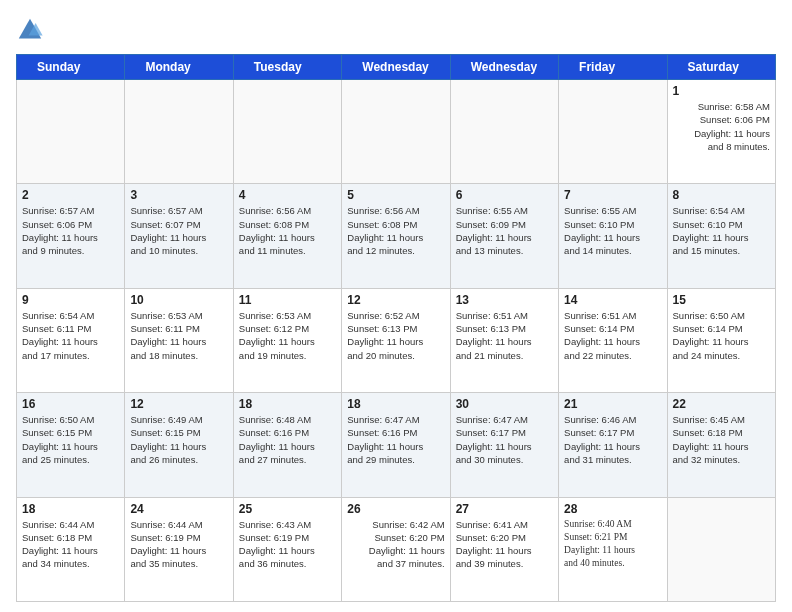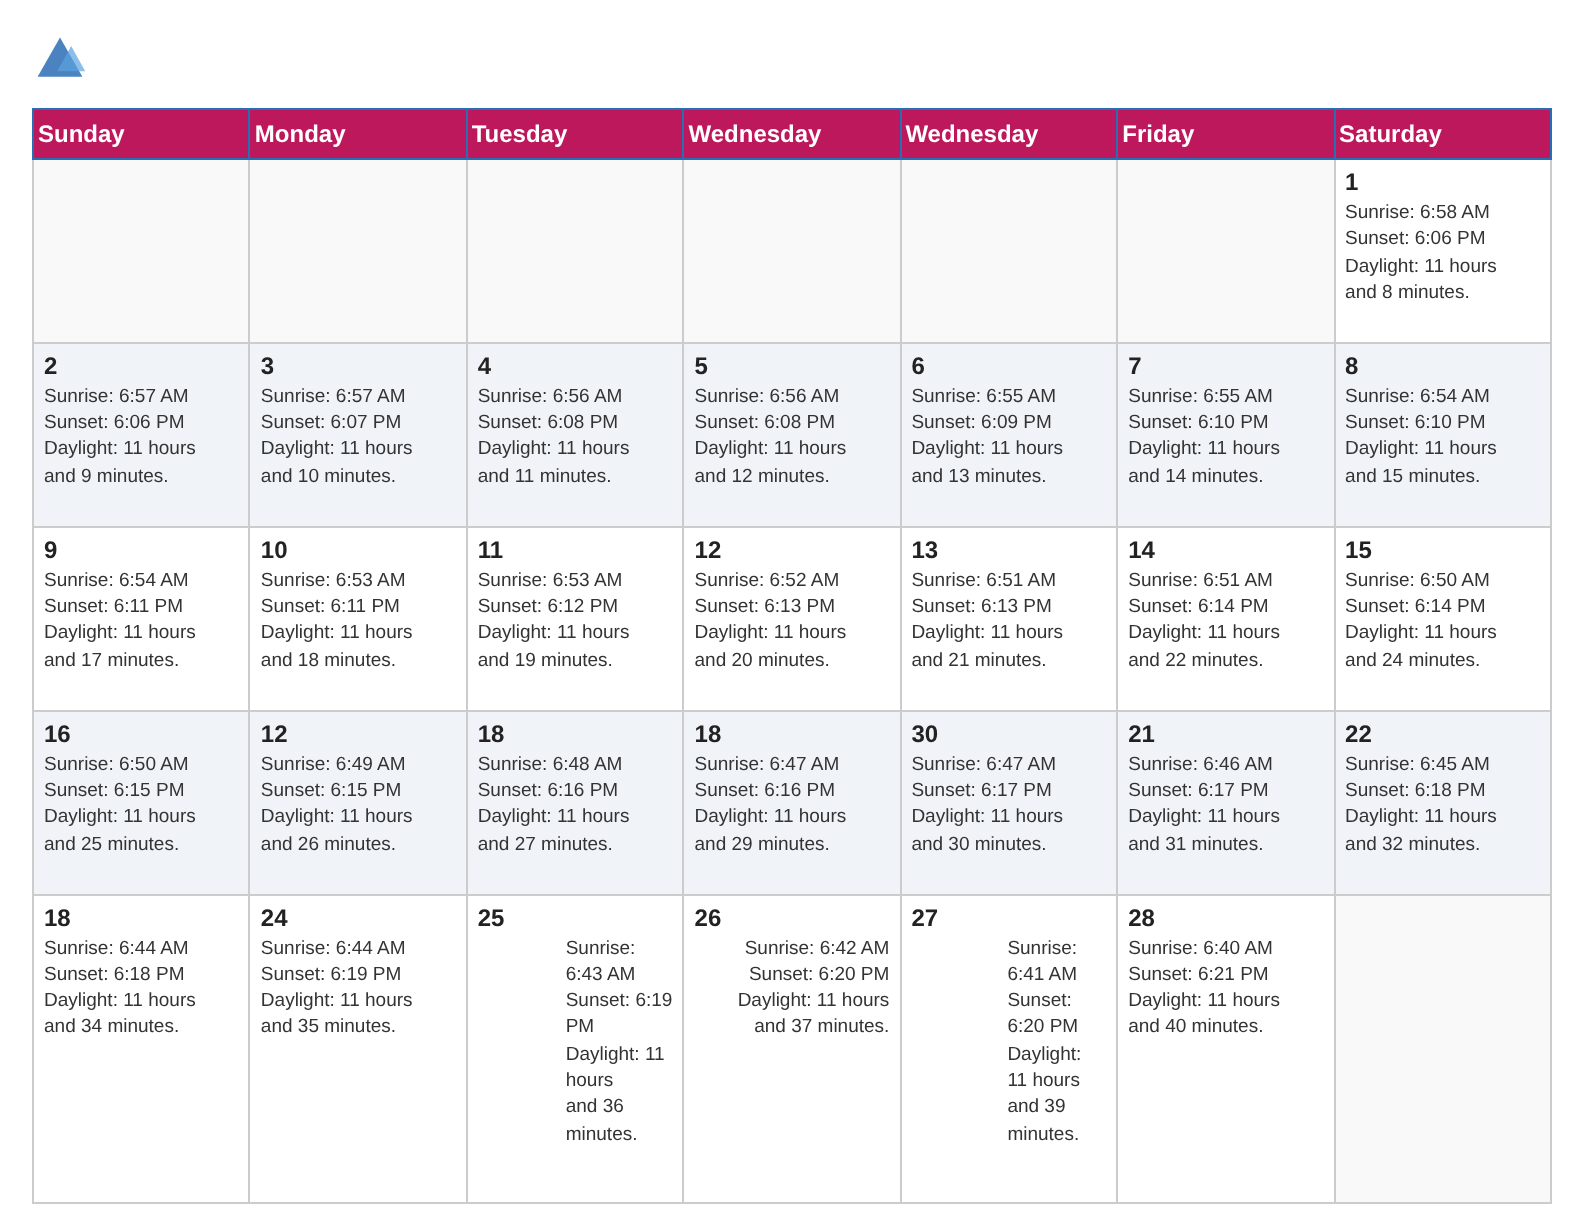--- a/index.html
+++ b/index.html
@@ -51,24 +51,24 @@
     .calendar-subtitle {
       font-size: 15px;
       color: #555;
     }
     .calendar-table {
       width: 100%;
       border-collapse: collapse;
       flex: 1;
     }
     .calendar-table th {
-      background-color: #be185d;
+      background-color: #1d4ed8;
       color: #fff;
       text-align: left;
-      padding: 5px 2px;
+      padding: 5px 20px;
       font-size: 12px;
       font-weight: bold;
       border: 1px solid #2a6db5;
     }
     .calendar-table td {
       border: 1px solid #ccc;
       vertical-align: top;
       padding: 4px 5px;
       width: calc(100% / 7);
       height: 78px;
@@ -131,21 +131,21 @@
     <tbody id="calendar-body">
     <tr>
           <td class="empty"></td>
           <td class="empty"></td>
           <td class="empty"></td>
           <td class="empty"></td>
           <td class="empty"></td>
           <td class="empty"></td>
           <td>
             <span class="day-number">1</span>
-            <div class="day-info" style="white-space: pre-line;">Sunrise: 6:58 AM
+            <div class="day-info" style="white-space: pre-line; text-align: right;">Sunrise: 6:58 AM
 Sunset: 6:06 PM
 Daylight: 11 hours
 and 8 minutes.</div>
           </td>
         </tr>
         <tr class="row-shade">
           <td>
             <span class="day-number">2</span>
             <div class="day-info" style="white-space: pre-line;">Sunrise: 6:57 AM
 Sunset: 6:06 PM
@@ -307,42 +307,42 @@
           </td>
           <td>
             <span class="day-number">24</span>
             <div class="day-info" style="white-space: pre-line;">Sunrise: 6:44 AM
 Sunset: 6:19 PM
 Daylight: 11 hours
 and 35 minutes.</div>
           </td>
           <td>
             <span class="day-number">25</span>
-            <div class="day-info" style="white-space: pre-line; margin-left: 44px;">Sunrise: 6:43 AM
+            <div class="day-info" style="white-space: pre-line;">Sunrise: 6:43 AM
 Sunset: 6:19 PM
 Daylight: 11 hours
 and 36 minutes.</div>
           </td>
           <td>
             <span class="day-number">26</span>
             <div class="day-info" style="white-space: pre-line; text-align: right;">Sunrise: 6:42 AM
 Sunset: 6:20 PM
 Daylight: 11 hours
 and 37 minutes.</div>
           </td>
           <td>
             <span class="day-number">27</span>
-            <div class="day-info" style="white-space: pre-line; margin-left: 48px;">Sunrise: 6:41 AM
+            <div class="day-info" style="white-space: pre-line;">Sunrise: 6:41 AM
 Sunset: 6:20 PM
 Daylight: 11 hours
 and 39 minutes.</div>
           </td>
           <td>
             <span class="day-number">28</span>
-            <div class="day-info" style="white-space: pre-line;">Sunrise: 6:40 AM
+            <div class="day-info" style="white-space: pre-line; font-family: Liberation Serif, serif;">Sunrise: 6:40 AM
 Sunset: 6:21 PM
 Daylight: 11 hours
 and 40 minutes.</div>
           </td>
           <td class="empty"></td>
         </tr>
       </tbody>
   </table>
 </div>
 

